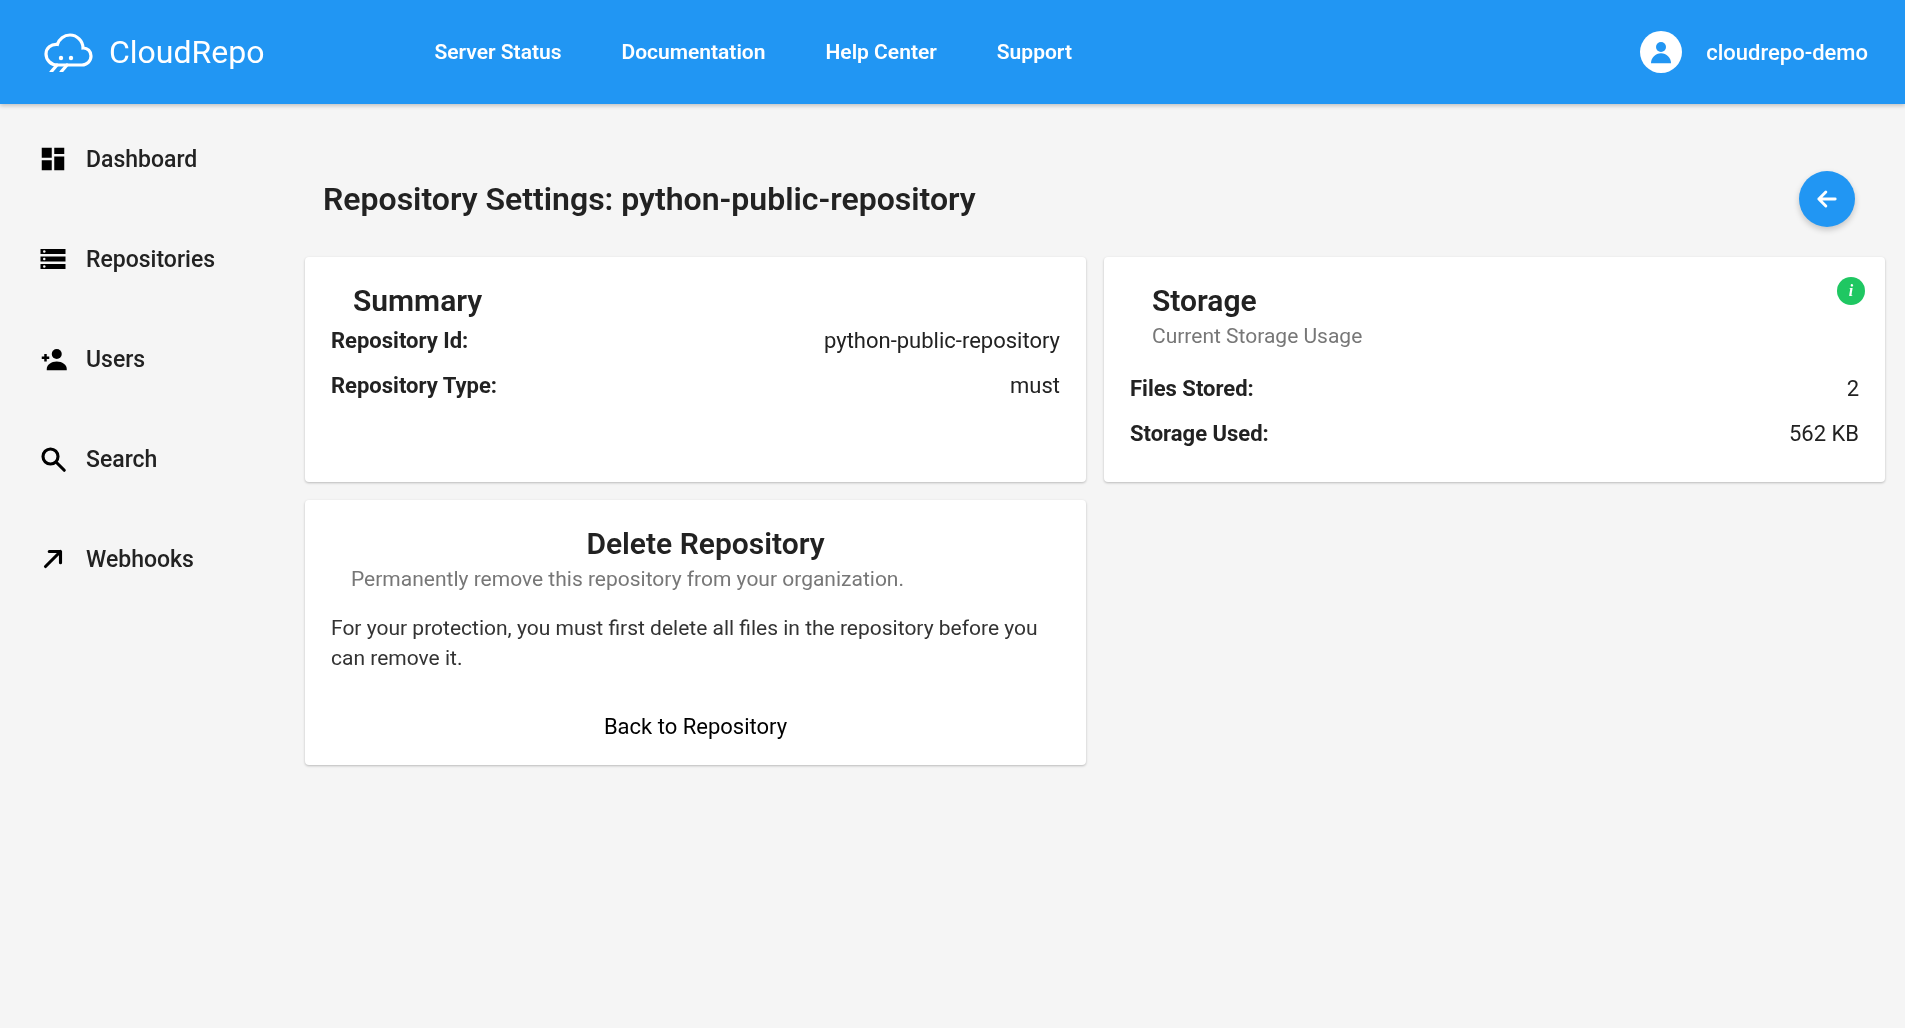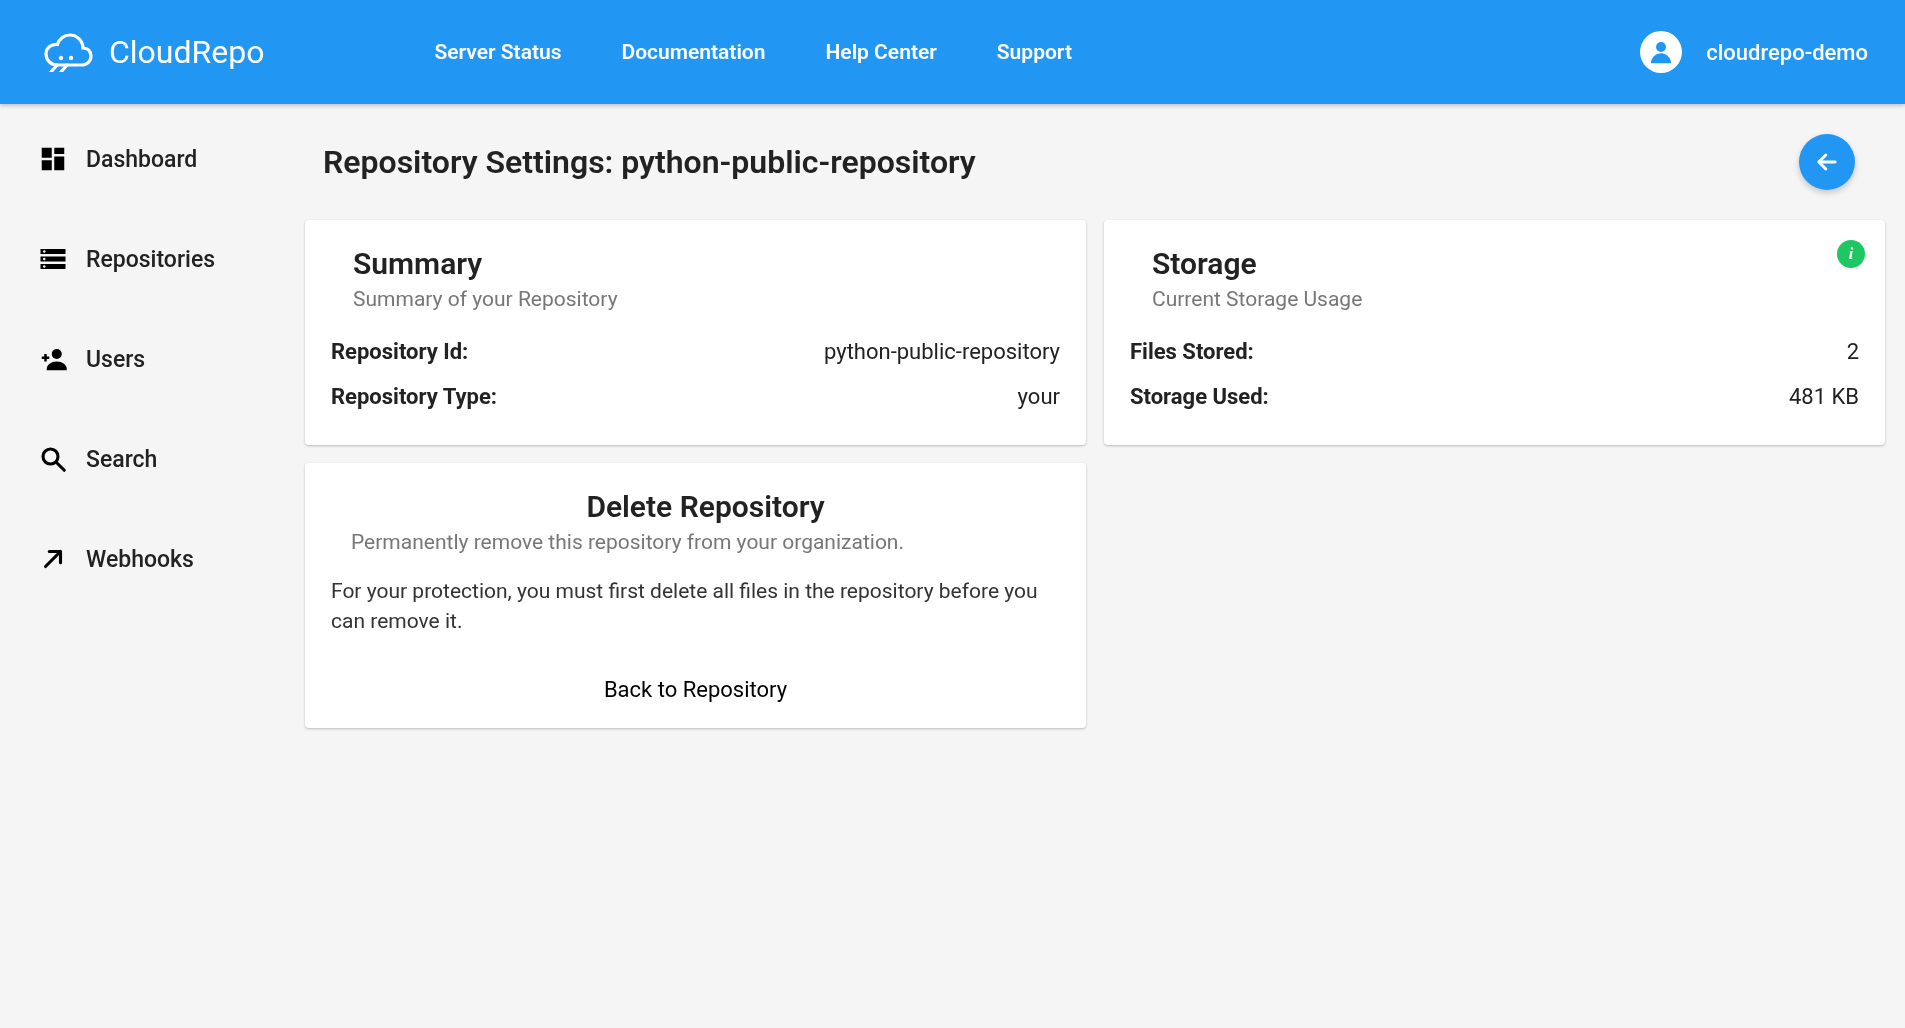--- a/index.html
+++ b/index.html
@@ -81,20 +81,21 @@
   .main {
     flex: 1;
     padding: 0 20px 30px 0;
     background: #f5f5f5;
   }
   .page-title-row {
     display: flex;
     align-items: center;
     justify-content: space-between;
     padding: 30px 30px 30px 18px;
+    margin-top: 37px;
   }
   .page-title {
     font-size: 32px;
     font-weight: 600;
   }
   .back-fab {
     width: 56px; height: 56px;
     border-radius: 50%;
     background: #2196f3;
     display: flex;
@@ -272,42 +273,41 @@
         <svg viewBox="0 0 24 24">
             <path d="M19 12H5M5 12l6-6M5 12l6 6" fill="none" stroke="#fff" stroke-width="2.5" stroke-linecap="round" stroke-linejoin="round"></path>
           </svg>
       </div>
     </div>
 
     <div class="cards">
 
       <div class="card">
         <div class="card-title">Summary</div>
-        <div class="card-subtitle">Summary of your Repository</div>
         <div class="kv-row">
           <span class="k">Repository Id:</span>
           <span class="v">python-public-repository</span>
         </div>
         <div class="kv-row">
           <span class="k">Repository Type:</span>
-          <span class="v">your</span>
+          <span class="v">must</span>
         </div>
       </div>
 
       <div class="card">
         <div class="info-badge">i</div>
         <div class="card-title">Storage</div>
         <div class="card-subtitle">Current Storage Usage</div>
         <div class="kv-row">
           <span class="k">Files Stored:</span>
           <span class="v">2</span>
         </div>
         <div class="kv-row">
           <span class="k">Storage Used:</span>
-          <span class="v">481 KB</span>
+          <span class="v">562 KB</span>
         </div>
       </div>
 
 
       <div class="card delete-card">
         <div class="card-title">Delete Repository</div>
         <div class="card-subtitle">Permanently remove this repository from your organization.</div>
         <div class="card-body">For your protection, you must first delete all files in the repository before you can remove it.</div>
         <div class="card-action">
           <a>Back to Repository</a>

